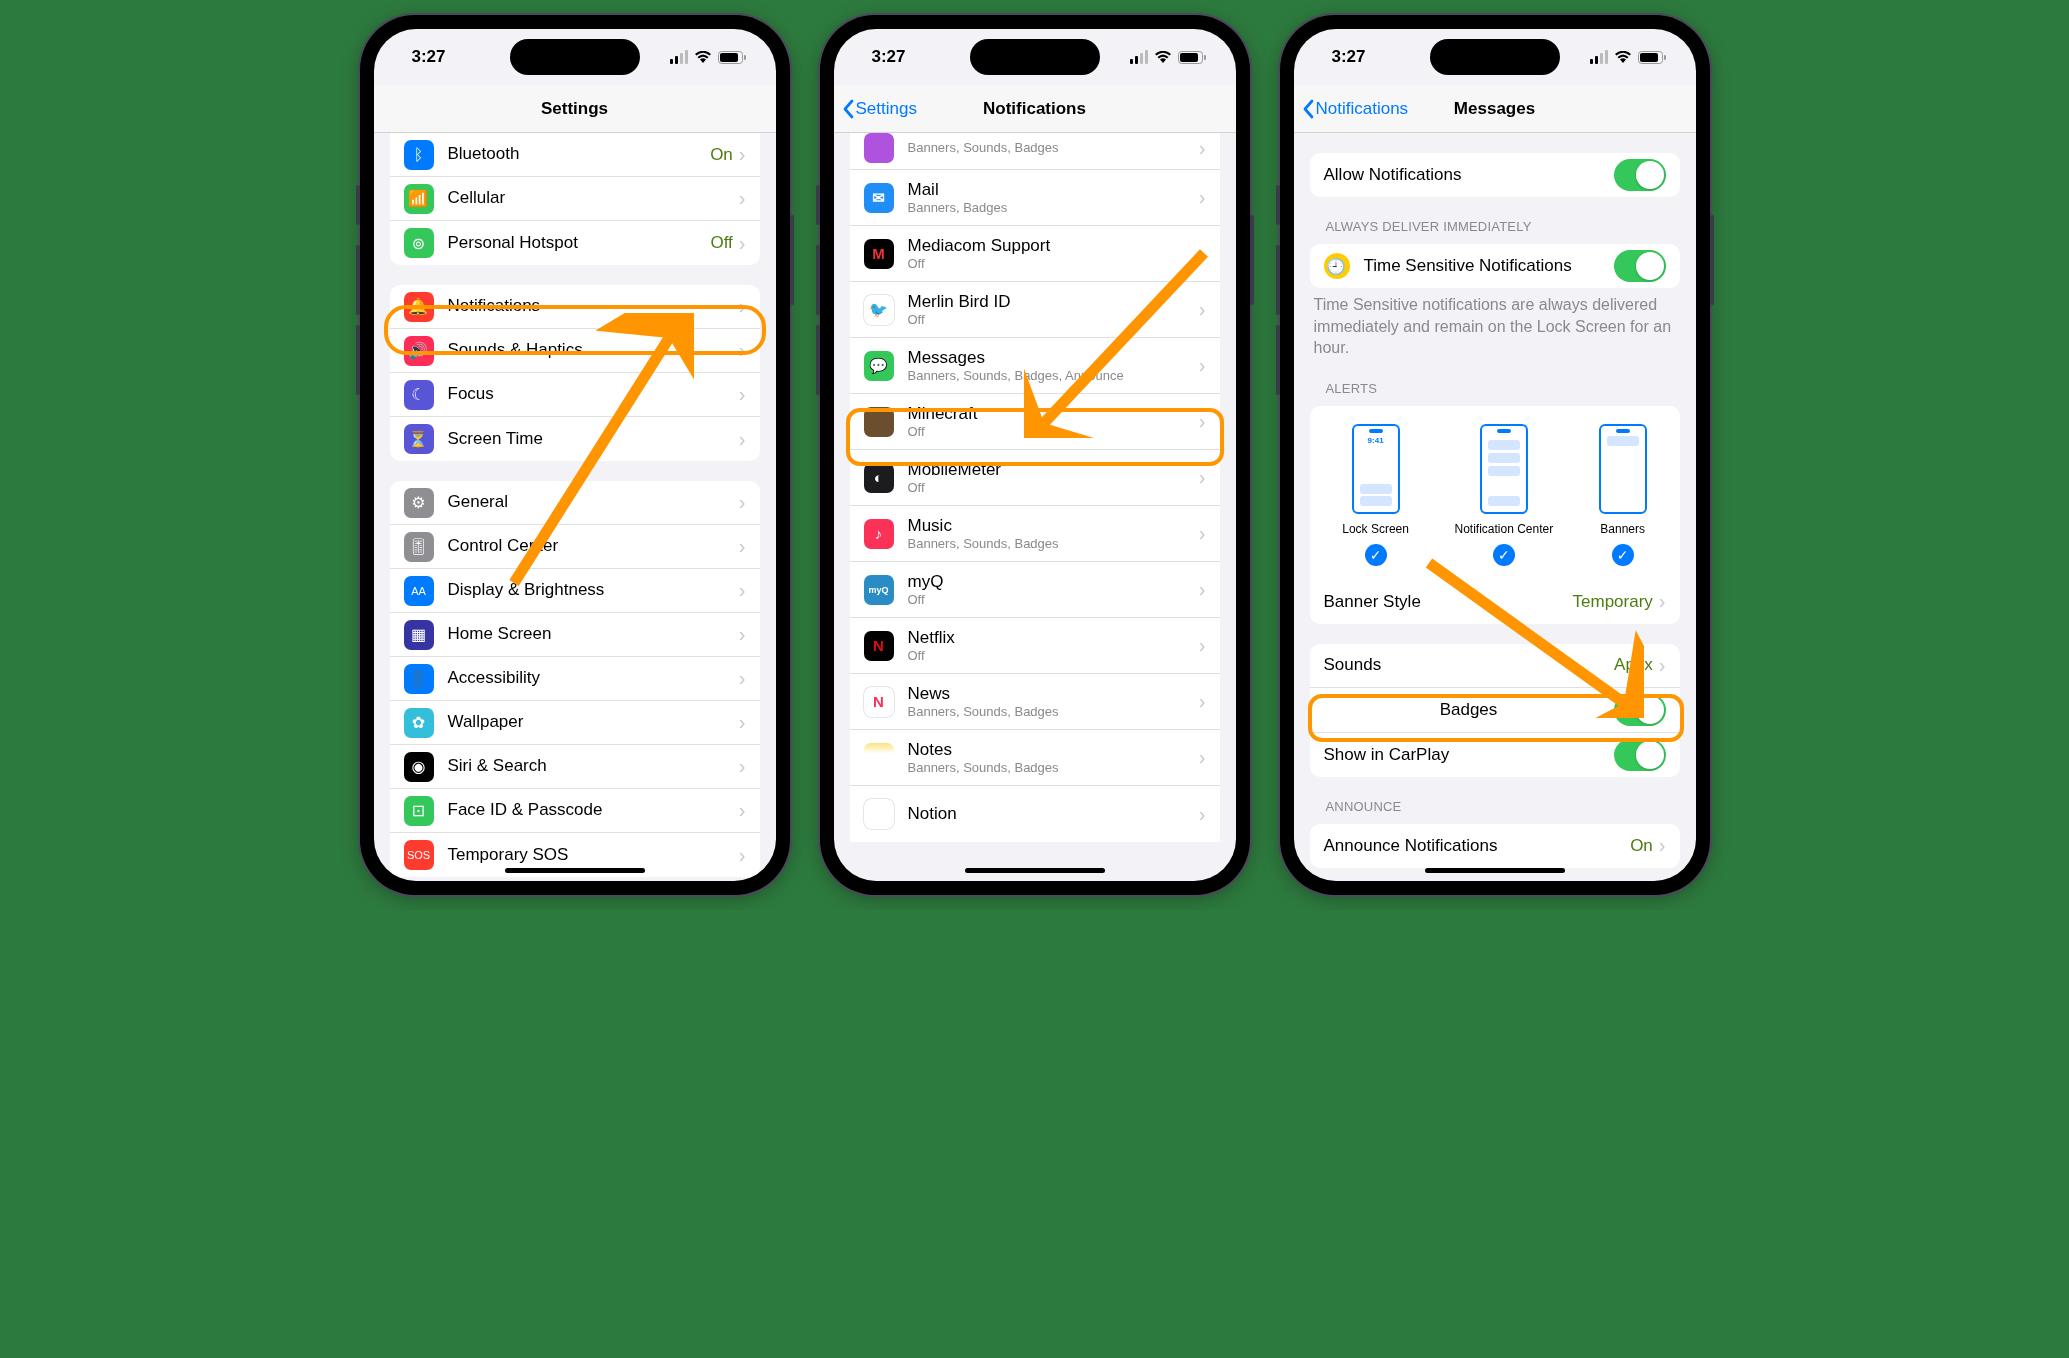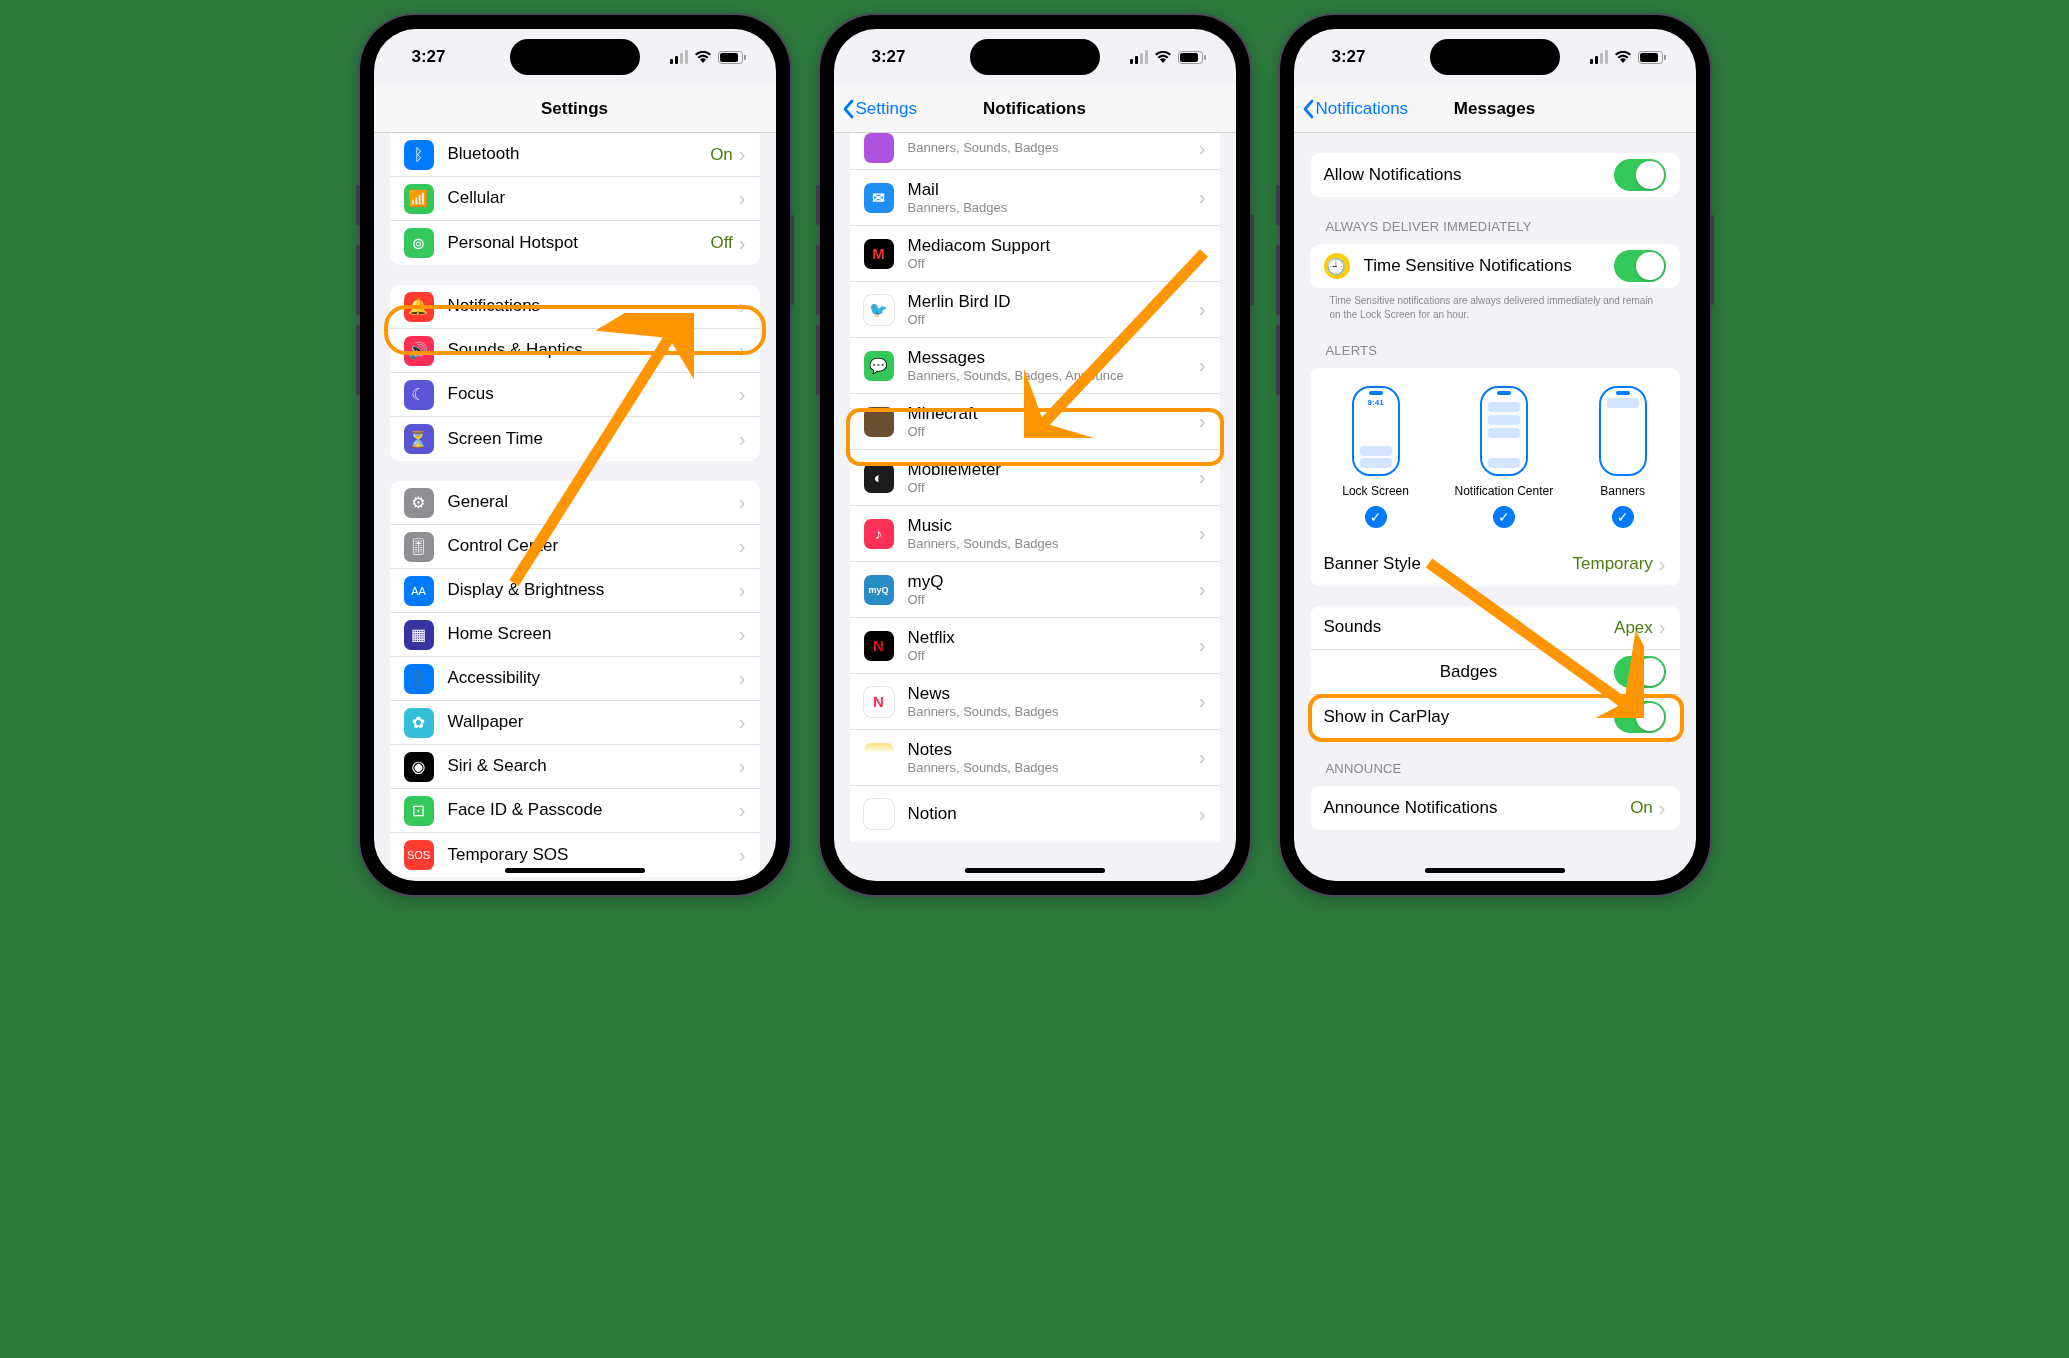--- a/index.html
+++ b/index.html
@@ -43,21 +43,21 @@
     height:48px; background:rgba(247,247,247,0.92); border-bottom:0.5px solid rgba(0,0,0,0.15);
     display:flex; align-items:center; justify-content:center; position:relative;
   }
   .nav-title { font-size:17px; font-weight:600; }
   .nav-back { position:absolute; left:8px; display:flex; align-items:center; color:#007aff; font-size:17px; }
   .nav-back svg { margin-right:2px; }
   .content { height:calc(100% - 104px); overflow:hidden; position:relative; }
   .section { margin:20px 16px 0; background:#fff; border-radius:10px; overflow:hidden; }
   .section.tight { margin-top:10px; }
   .section-header { font-size:13px; color:#8a8a8e; text-transform:uppercase; margin:22px 32px 6px; letter-spacing:0.2px; }
-  .section-footer { font-size:10px; color:#8a8a8e; margin:6px 36px 0; line-height:1.35; }
+  .section-footer { font-size:16px; color:#8a8a8e; margin:6px 20px 0; line-height:1.35; }
   .row {
     display:flex; align-items:center; min-height:44px; padding:6px 14px 6px 14px;
     border-bottom:0.5px solid rgba(0,0,0,0.12); position:relative;
   }
   .row:last-child { border-bottom:none; }
   .row.sub { min-height:56px; }
   .icon {
     width:30px; height:30px; border-radius:7px; display:flex; align-items:center;
     justify-content:center; color:#fff; font-size:16px; flex-shrink:0; margin-right:14px;
   }
@@ -81,21 +81,21 @@
     position:absolute; border:4px solid #ff9500; border-radius:22px; z-index:15; pointer-events:none;
   }
   .arrow { position:absolute; z-index:16; pointer-events:none; }
   
   .app-icon { width:30px; height:30px; border-radius:7px; flex-shrink:0; margin-right:14px;
     display:flex; align-items:center; justify-content:center; font-weight:700; font-size:15px; }
   
   .alerts { display:flex; justify-content:space-around; padding:18px 10px 14px; }
   .alert-col { display:flex; flex-direction:column; align-items:center; gap:8px; }
   .alert-phone {
-    width:48px; height:90px; border:2.5px solid #007aff; border-radius:18px; position:relative; background:#fff;
+    width:48px; height:90px; border:2.5px solid #007aff; border-radius:6px; position:relative; background:#fff;
   }
   .alert-phone .notch { position:absolute; top:3px; left:50%; transform:translateX(-50%); width:14px; height:4px; background:#007aff; border-radius:2px; }
   .alert-phone .time { position:absolute; top:10px; left:0; right:0; text-align:center; font-size:8px; color:#007aff; font-weight:600; }
   .alert-phone .bar { position:absolute; left:6px; right:6px; height:10px; background:#d4e6ff; border-radius:3px; }
   .alert-caption { font-size:12px; text-align:center; }
   .check-circle { width:22px; height:22px; border-radius:50%; background:#007aff; display:flex; align-items:center; justify-content:center; color:#fff; font-size:14px; }
   
   .sig-bars { display:flex; gap:2px; align-items:flex-end; }
   .sig-bars span { width:3px; background:#000; border-radius:1px; }
   .sig-bars .b1{height:5px}.sig-bars .b2{height:8px}.sig-bars .b3{height:11px;background:#bbb}.sig-bars .b4{height:14px;background:#bbb}

